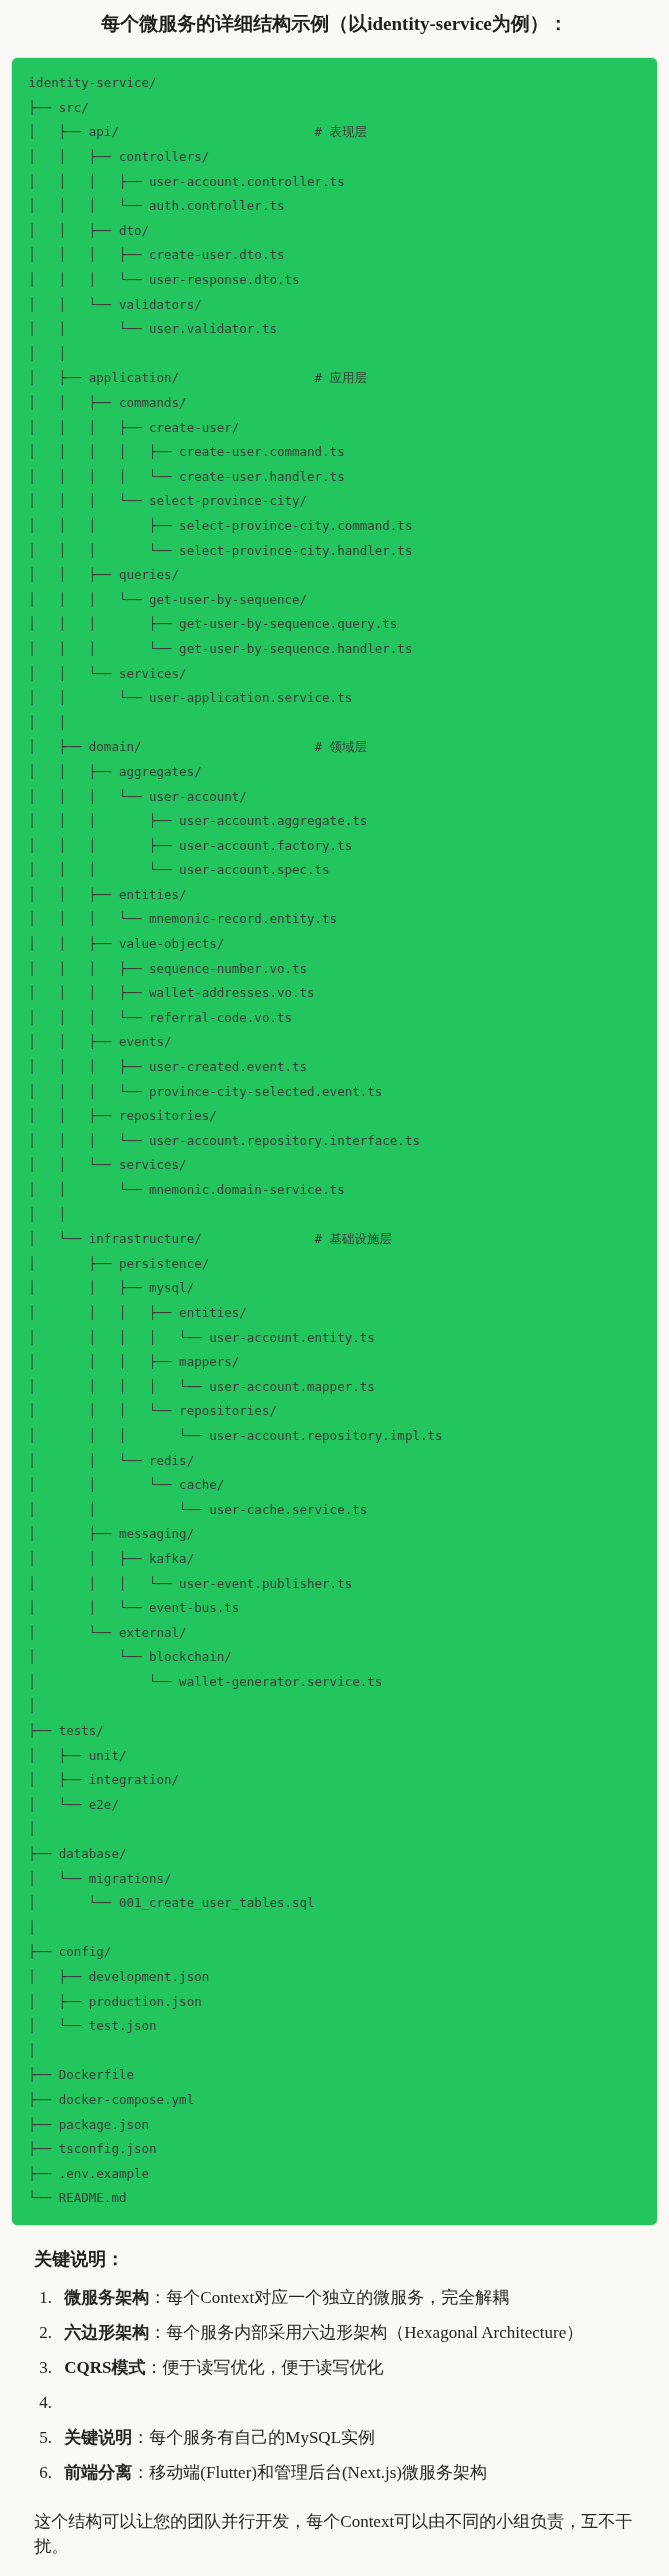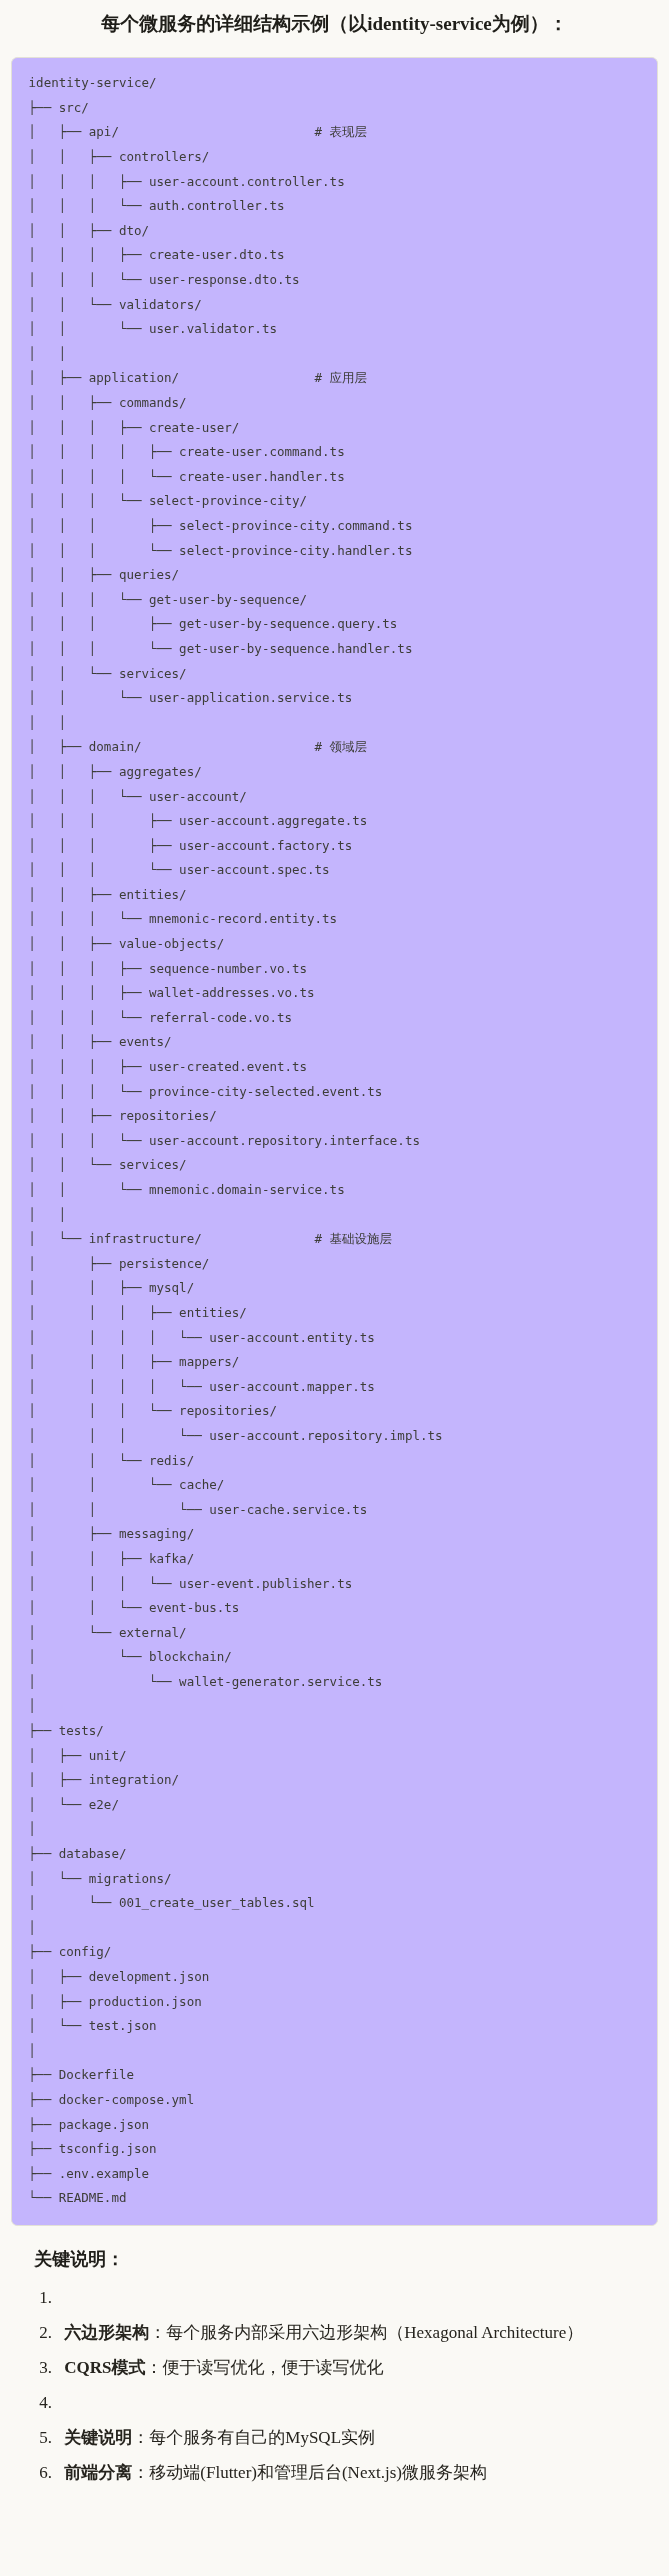--- a/index.html
+++ b/index.html
@@ -15,21 +15,21 @@
   .page-title {
     font-size: 19px;
     line-height: 27.5px;
     font-weight: 700;
     color: #1f1e19;
     margin: 0;
     text-align: center;
   }
   .code-block {
     margin-top: 19px;
-    background: #c4b5fd;
+    background: #22c55e;
     border: 0.9px solid #E3E1D7;
     border-radius: 6.3px;
     padding: 13.8px 16.3px;
     overflow: hidden;
   }
   pre.tree {
     margin: 0;
     font-family: "DejaVu Sans Mono", "Liberation Mono", monospace;
     font-size: 12.5px;
     line-height: 24.6px;
@@ -158,20 +158,21 @@
 ├── tsconfig.json
 ├── .env.example
 └── README.md</pre>
 </div>
 
 <div class="notes">
   <div class="notes-heading">关键说明：</div>
 
   <div class="note-item">
     <span class="note-num">1.</span>
+    <span class="note-body"><strong class="note-term">微服务架构</strong><span class="note-desc">：每个Context对应一个独立的微服务，完全解耦</span></span>
   </div>
 
   <div class="note-item">
     <span class="note-num">2.</span>
     <span class="note-body"><strong class="note-term">六边形架构</strong><span class="note-desc">：每个服务内部采用六边形架构（Hexagonal Architecture）</span></span>
   </div>
 
   <div class="note-item">
     <span class="note-num">3.</span>
     <span class="note-body"><strong class="note-term">CQRS模式</strong><span class="note-desc">：便于读写优化，便于读写优化</span></span>
@@ -184,14 +185,15 @@
   <div class="note-item">
     <span class="note-num">5.</span>
     <span class="note-body"><strong class="note-term">关键说明</strong><span class="note-desc">：每个服务有自己的MySQL实例</span></span>
   </div>
 
   <div class="note-item">
     <span class="note-num">6.</span>
     <span class="note-body"><strong class="note-term">前端分离</strong><span class="note-desc">：移动端(Flutter)和管理后台(Next.js)微服务架构</span></span>
   </div>
 
+  <div class="notes-footer">这个结构可以让您的团队并行开发，每个Context可以由不同的小组负责，互不干扰。</div>
 </div>
 
 
 </body></html>

